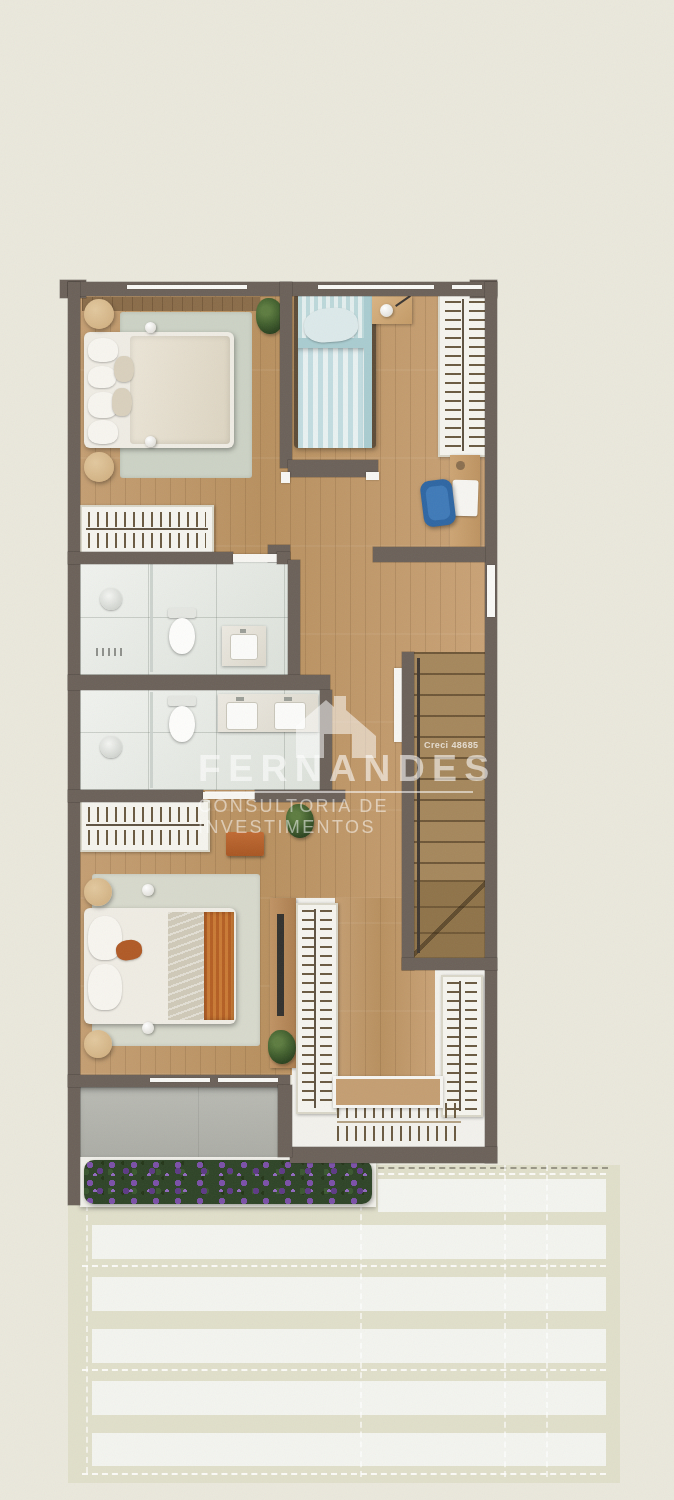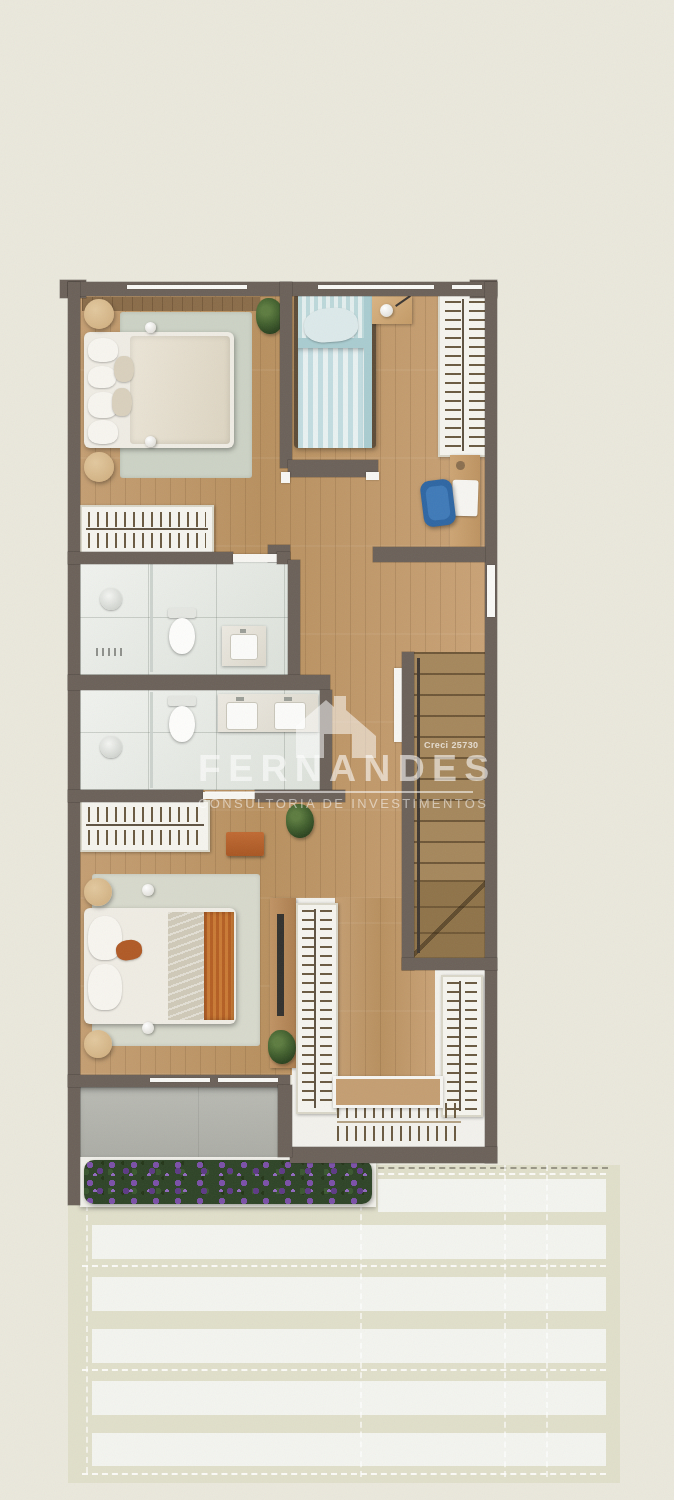--- a/index.html
+++ b/index.html
@@ -65,21 +65,21 @@
   .toilet-bowl{background:#fdfdfb;border-radius:50% 50% 48% 48%;box-shadow:0 1px 3px rgba(0,0,0,.35);}
   .toilet-tank{background:#e4e6e1;border-radius:2px;box-shadow:0 1px 2px rgba(0,0,0,.3);}
   .vanity{background:linear-gradient(135deg,#ece9e1,#dcd8cc);box-shadow:0 1px 3px rgba(0,0,0,.3);}
   .basin{background:#fbfbf9;border:1px solid #c9c6ba;border-radius:3px;}
   .shower-head{border-radius:50%;background:radial-gradient(circle at 40% 35%,#f4f5f2,#d3d6d1 70%,#b9bdb8);
     box-shadow:0 1px 2px rgba(0,0,0,.3);}
   .glass{background:#c9cfca;opacity:.9;}
   
   .wm{color:rgba(255,255,255,.58);z-index:60;pointer-events:none;}
   .wm-name{font-weight:bold;font-size:36px;letter-spacing:7px;transform:scaleX(1.04);transform-origin:left;}
-  .wm-sub{font-size:13px;letter-spacing:2.4px;color:rgba(255,255,255,.52);}
+  .wm-sub{font-size:18px;letter-spacing:2.4px;color:rgba(255,255,255,.52);}
   .wm-creci{font-size:9px;font-weight:bold;letter-spacing:.4px;color:rgba(255,255,255,.7);}
   .wm-line{background:rgba(255,255,255,.55);height:2px;}
 </style>
 </head>
 <body>
 
 <div class="abs pergola" style="left:68px;top:1165px;width:552px;height:318px;">
   <div class="pg-stripe" style="left:310px;top:14px;width:228px;height:33px;"></div>
   <div class="pg-stripe" style="left:24px;top:60px;width:514px;height:34px;"></div>
   <div class="pg-stripe" style="left:24px;top:112px;width:514px;height:34px;"></div>
@@ -255,21 +255,21 @@
 <div class="abs win" style="left:150px;top:1078px;width:60px;height:4px;"></div>
 <div class="abs win" style="left:218px;top:1078px;width:60px;height:4px;"></div>
 <div class="abs wall" style="left:290px;top:1147px;width:207px;height:16px;"></div>
 <div class="abs wall" style="left:278px;top:1085px;width:14px;height:72px;"></div>
 
 <div class="abs wm" style="left:290px;top:688px;width:92px;height:72px;">
   <svg width="92" height="72" viewBox="0 0 92 72">
     <path d="M6 38 L36 12 L44 19 L44 8 L56 8 L56 22 L86 48 L86 70 L62 70 L62 46 L34 46 L34 70 L6 70 Z" fill="rgba(255,255,255,0.52)"></path>
   </svg>
 </div>
-<div class="abs wm wm-creci" style="left:424px;top:740px;width:70px;">Creci 25730</div>
+<div class="abs wm wm-creci" style="left:424px;top:740px;width:70px;">Creci 48685</div>
 <div class="abs wm wm-name" style="left:198px;top:748px;width:300px;">FERNANDES</div>
 <div class="abs wm-line" style="left:205px;top:791px;width:268px;"></div>
 <div class="abs wm wm-sub" style="left:198px;top:796px;width:300px;">CONSULTORIA DE INVESTIMENTOS</div>
 
 <svg class="abs" style="left:0;top:0;z-index:70;pointer-events:none;opacity:.05;" width="674" height="1500">
   <filter id="noise">
       <feTurbulence type="fractalNoise" baseFrequency="0.9" numOctaves="2"></feTurbulence>
     </filter>
   <rect width="674" height="1500" filter="url(#noise)"></rect>
 </svg>

